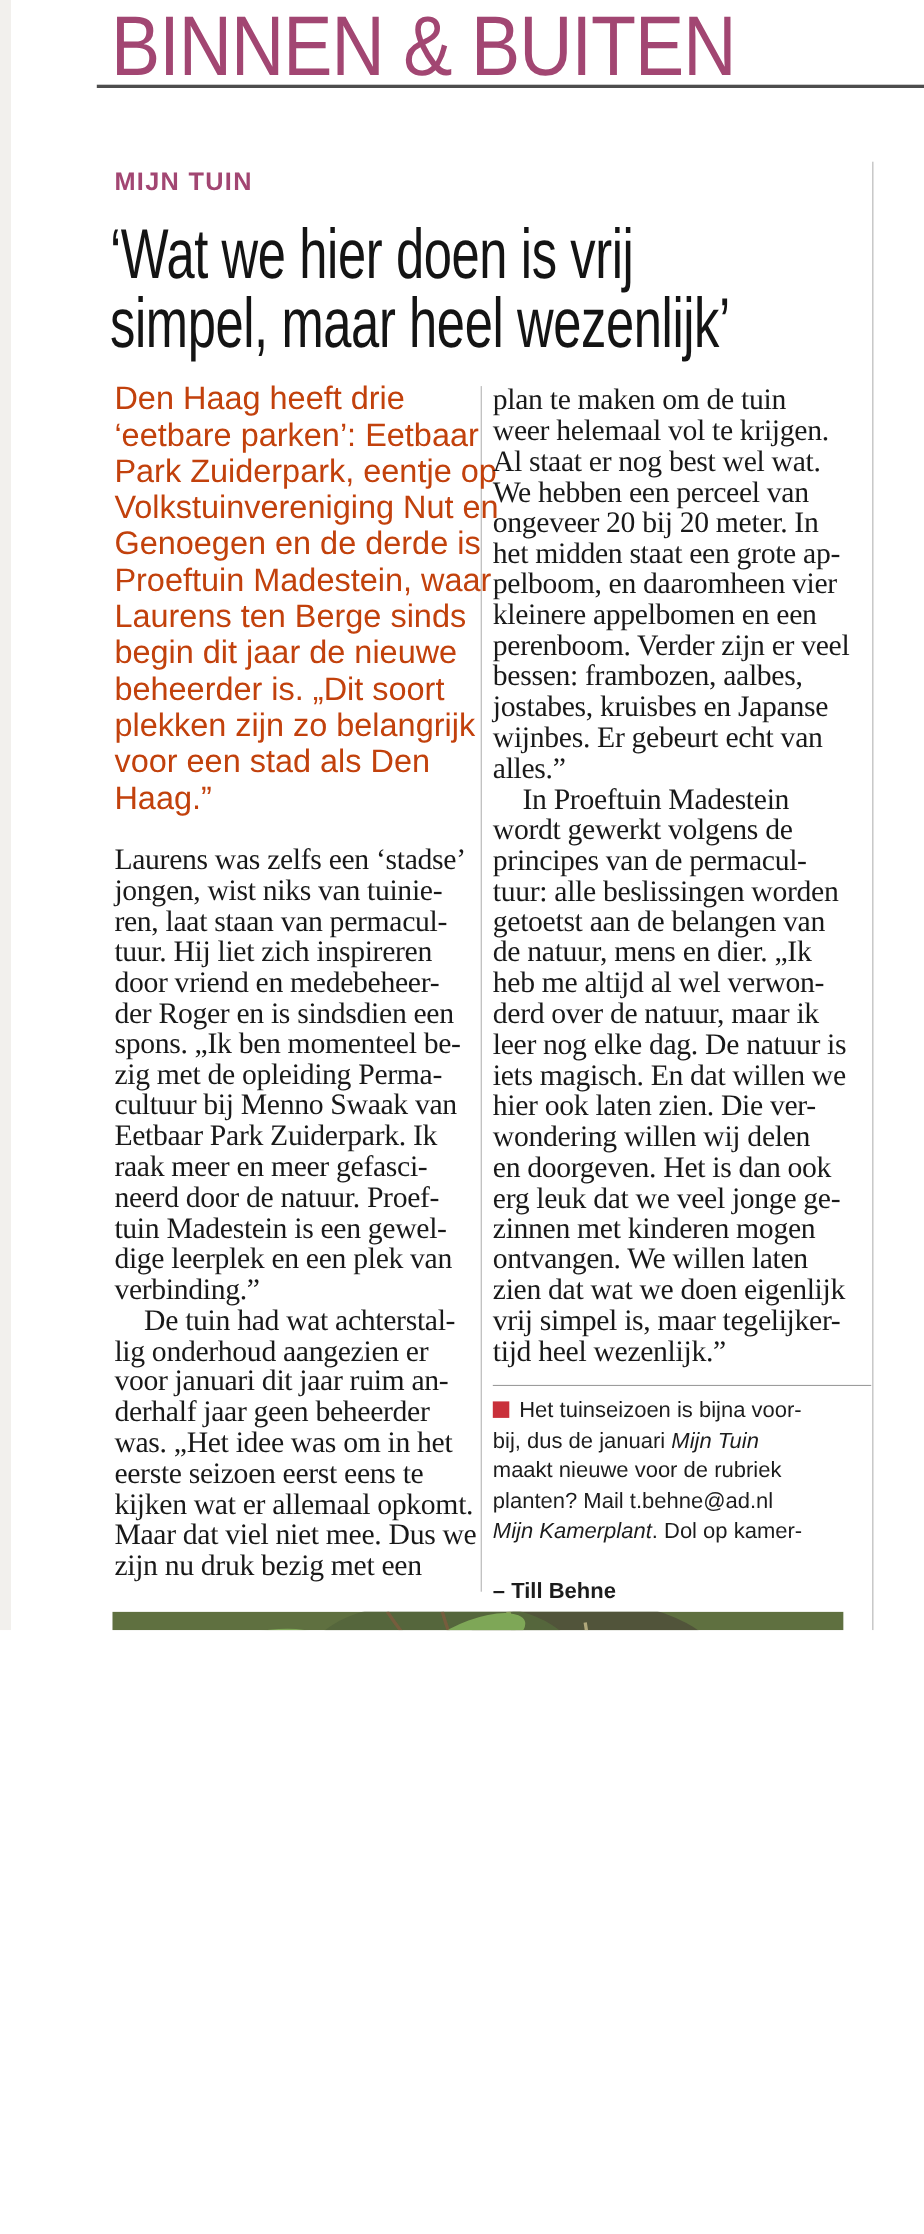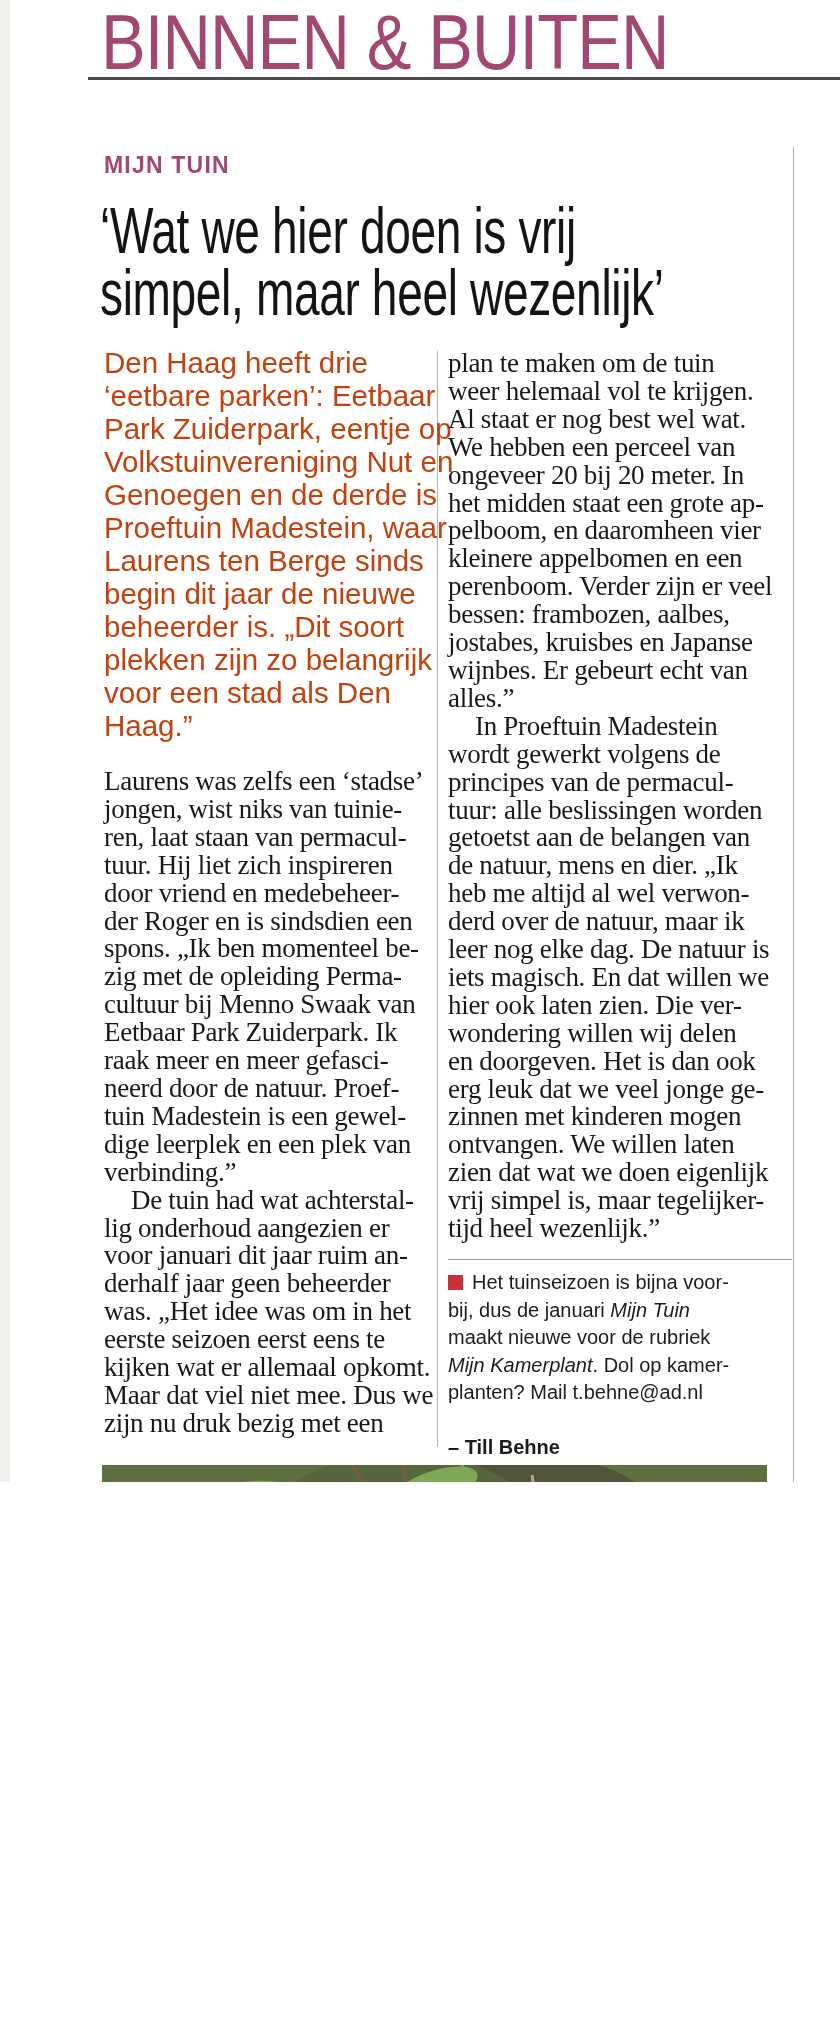--- a/index.html
+++ b/index.html
@@ -131,22 +131,22 @@
 zien dat wat we doen eigenlijk
 vrij simpel is, maar tegelijker-
 tijd heel wezenlijk.”</p>
 
     <div class="footer-rule"></div>
 
     <div class="footer">
       <div class="fline"><span class="bullet"></span><span>Het tuinseizoen is bijna voor-</span></div>
       <div class="fline"><span>bij, dus de januari </span><span class="it">Mijn Tuin</span></div>
       <div class="fline"><span>maakt nieuwe voor de rubriek</span></div>
+      <div class="fline"><span>planten? Mail t.behne@ad.nl</span></div>
       <div class="fline"><span class="it">Mijn Kamerplant</span><span>. Dol op kamer-</span></div>
-      <div class="fline"><span>planten? Mail t.behne@ad.nl</span></div>
       <div class="fline byline">– Till Behne</div>
     </div>
   </div>
 
   <div class="photo">
     <svg width="665" height="518" viewBox="0 0 665 518" preserveAspectRatio="none">
 
       <rect width="665" height="518" fill="#5f7040"></rect>
       <ellipse cx="520" cy="150" rx="190" ry="130" fill="#584c3c"></ellipse>
       <ellipse cx="430" cy="60" rx="130" ry="70" fill="#51543a"></ellipse>

